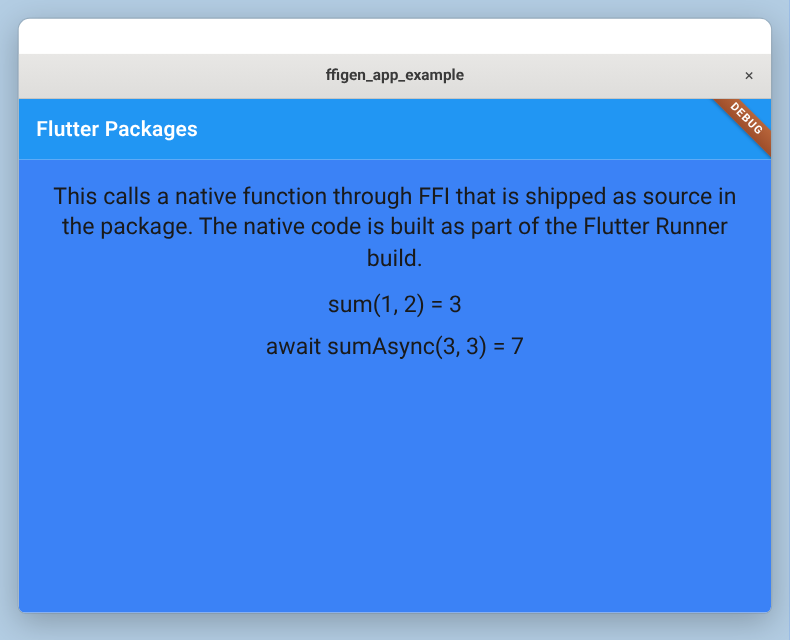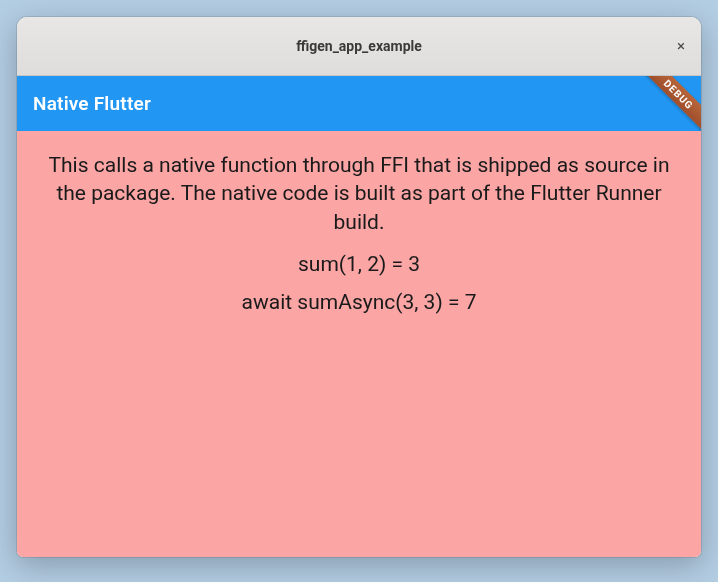--- a/index.html
+++ b/index.html
@@ -20,26 +20,27 @@
       flex: 1;
       display: flex;
       flex-direction: column;
       background: #fff;
       border-radius: 10px 10px 6px 6px;
       overflow: hidden;
       box-shadow: 0 8px 30px rgba(0,0,0,0.25), 0 0 0 1px rgba(0,0,0,0.1);
     }
     .titlebar {
       background: linear-gradient(to bottom, #e8e7e5, #dedddb);
-      height: 59px;
+      height: 41px;
       display: flex;
       align-items: center;
       justify-content: center;
       position: relative;
       border-bottom: 1px solid #c6c5c3;
+      margin-top: 32px;
     }
     .titlebar-title {
       font-weight: 700;
       font-size: 14px;
       color: #3a3a3a;
     }
     .close-btn {
       position: absolute;
       right: 12px;
       top: 50%;
@@ -74,21 +75,21 @@
       color: #fff;
       font-size: 10px;
       font-weight: 700;
       letter-spacing: 1px;
       padding: 3px 36px;
       transform: rotate(45deg);
       box-shadow: 0 1px 3px rgba(0,0,0,0.3);
     }
     .content {
       flex: 1;
-      background: #fca5a5;
+      background: #3b82f6;
       padding: 20px 22px;
       text-align: center;
     }
     .description {
       font-size: 21px;
       color: #1a1a1a;
       line-height: 1.35;
       margin-bottom: 14px;
     }
     .result-line {
@@ -100,21 +101,21 @@
   </style>
 </head>
 <body>
 
 <div class="window">
   <div class="titlebar">
     <span class="titlebar-title">ffigen_app_example</span>
     <span class="close-btn">×</span>
   </div>
   <div class="appbar">
-    <span class="appbar-title">Native Flutter</span>
+    <span class="appbar-title">Flutter Packages</span>
     <div class="debug-ribbon">DEBUG</div>
   </div>
   <div class="content">
     <p class="description">This calls a native function through FFI that is shipped as source in the package. The native code is built as part of the Flutter Runner build.</p>
     <p class="result-line">sum(1, 2) = 3</p>
     <p class="result-line">await sumAsync(3, 3) = 7</p>
   </div>
 </div>
 
 </body></html>

